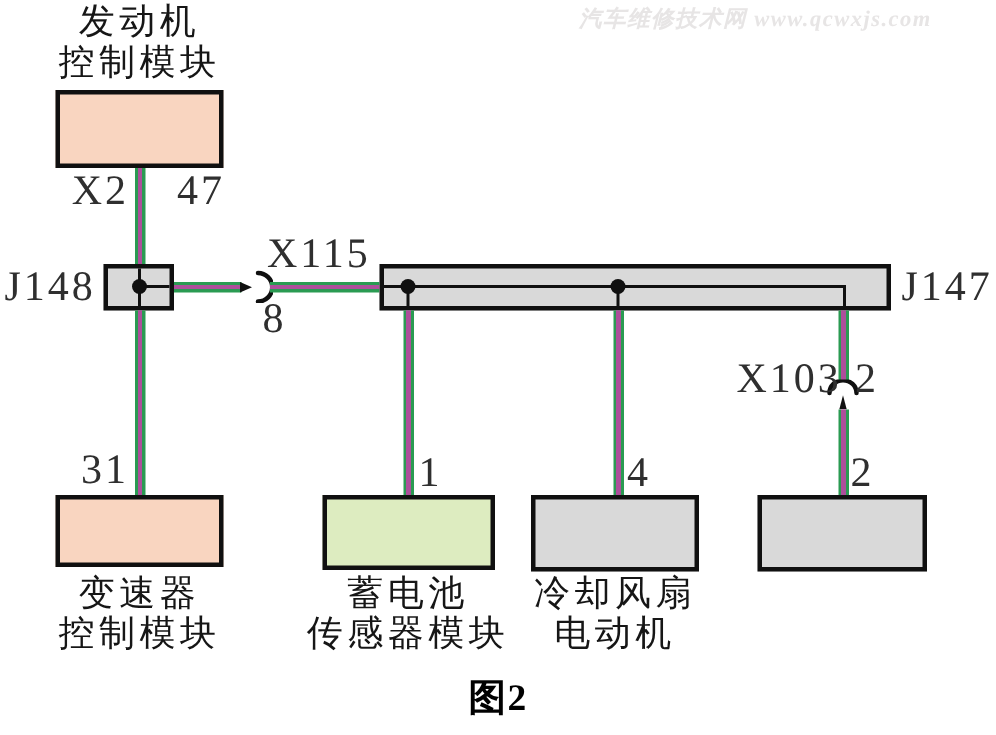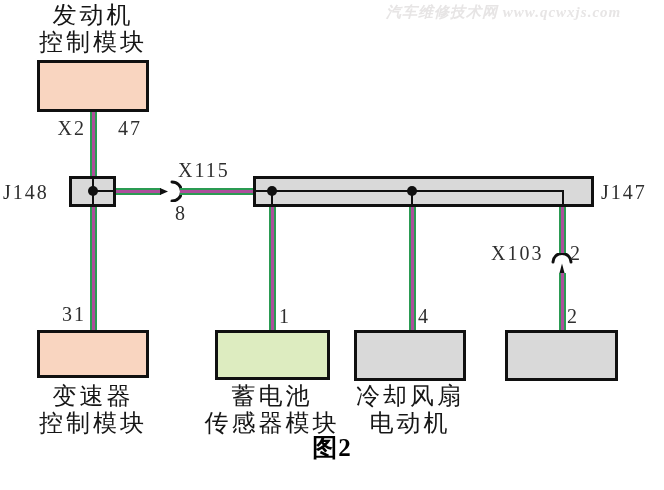--- a/index.html
+++ b/index.html
@@ -28,40 +28,40 @@
     position:absolute;box-sizing:border-box;border:3px solid var(--line-black);
   }
   .m-pink{background:var(--module-pink);}
   .m-green{background:var(--module-green);}
   .m-gray{background:var(--module-gray);}
   .cjk{
     position:absolute;text-align:center;color:var(--cjk-text);
     font-size:24px;line-height:27px;letter-spacing:3px;white-space:nowrap;
   }
   .ref{
-    position:absolute;color:var(--ref-text);font-size:20px;line-height:28px;
+    position:absolute;color:var(--ref-text);font-size:28px;line-height:28px;
     letter-spacing:2px;white-space:nowrap;
   }
   .wire-v{
     position:absolute;width:7px;
     background:linear-gradient(to right,
       var(--wire-green) 0 2px,var(--wire-purple) 2px 5px,var(--wire-green) 5px 7px);
   }
   .wire-h{
     position:absolute;height:7px;
     background:linear-gradient(to bottom,
       var(--wire-green) 0 2px,var(--wire-purple) 2px 5px,var(--wire-green) 5px 7px);
   }
   .iline{position:absolute;background:var(--line-black);}
   .dot{
     position:absolute;width:10px;height:10px;border-radius:50%;
     background:var(--line-black);
   }
   .caption{
-    position:absolute;left:0;top:431px;width:664px;display:flex;
+    position:absolute;left:0;top:448px;width:664px;display:flex;
     justify-content:center;gap:26px;font-weight:bold;color:#000;
     font-size:25px;letter-spacing:1px;
   }
   svg{display:block;}
 </style>
 </head>
 <body>
 
 <div class="stage">
 

